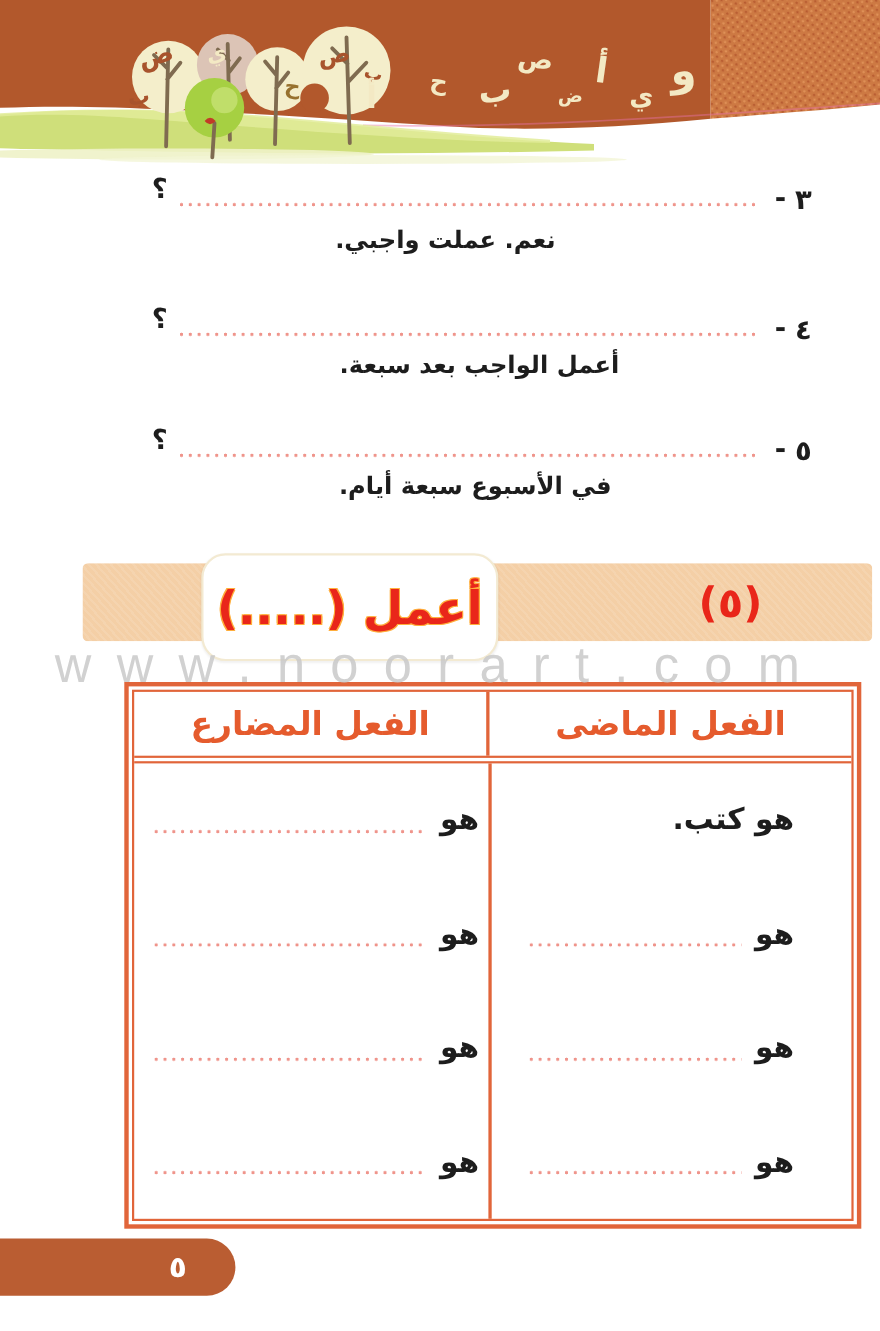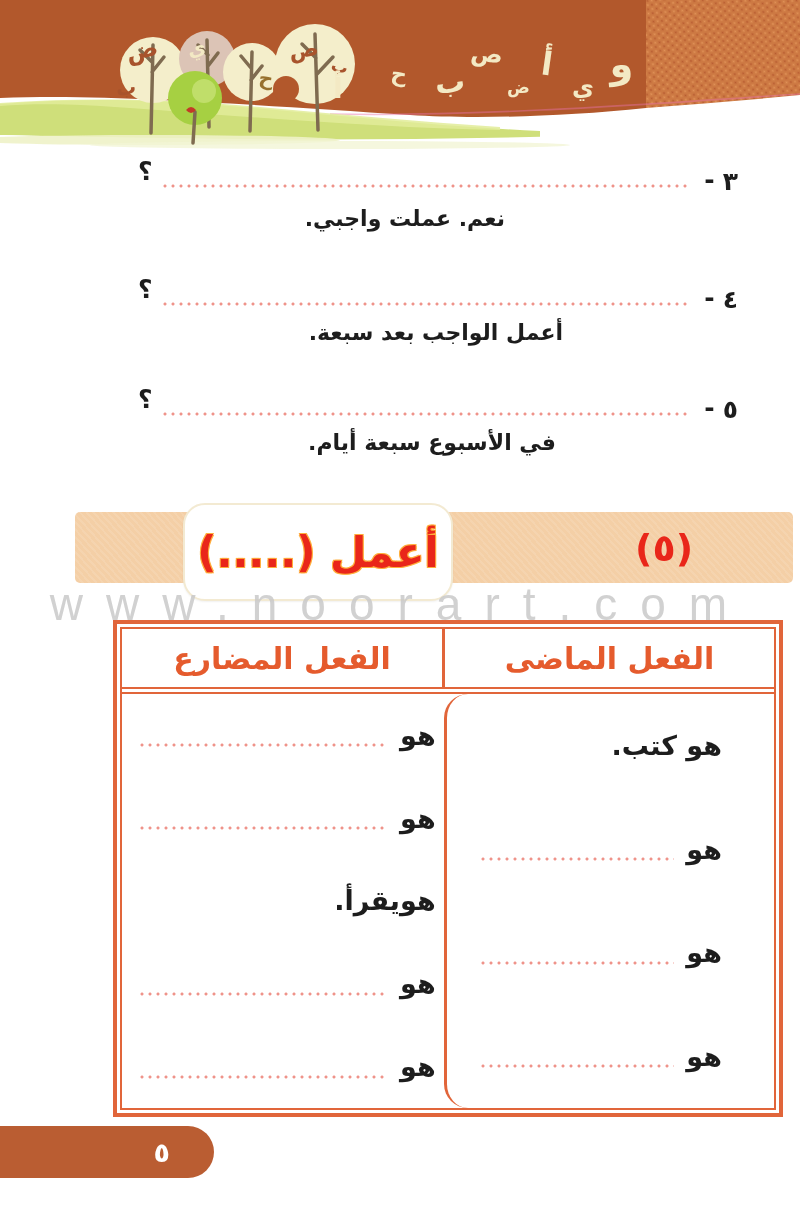--- a/index.html
+++ b/index.html
@@ -68,21 +68,21 @@
   .vtable-inner{
     width:100%;height:100%;border:2px solid var(--tborder,#e1653a);
     box-sizing:border-box;display:flex;flex-direction:column;direction:rtl;
   }
   .thead{display:flex;direction:rtl;height:58px;border-bottom:7px double var(--tborder,#e1653a);flex:none;}
   .th{display:flex;align-items:center;justify-content:center;
       font-size:30px;font-weight:bold;color:var(--thead-text,#e55b2d);}
   .th-past{width:332px;border-left:3px solid var(--tborder,#e1653a);box-sizing:border-box;}
   .th-present{flex:1;}
   .tbody{flex:1;display:flex;direction:rtl;min-height:0;}
-  .col{display:flex;flex-direction:column;border-radius:24px;}
+  .col{display:flex;flex-direction:column;}
   .col-past{width:332px;border-left:3px solid var(--tborder,#e1653a);box-sizing:border-box;padding-right:52px;}
   .col-present{flex:1;padding-right:8px;padding-left:16px;}
   .trow{flex:1;display:flex;direction:rtl;align-items:center;
         font-size:27px;font-weight:bold;color:var(--text-black,#1d1d1d);}
   .cellword{white-space:nowrap;}
   .cell-dots{display:inline-block;height:4px;margin-right:12px;transform:translateY(10px);}
   
   .pagebar{
     position:absolute;top:1126px;left:0;width:214px;height:52px;
     background:var(--pagebar,#ba5d32);border-radius:0 26px 26px 0;
@@ -210,23 +210,20 @@
       <div class="col col-present" id="col-present">
           <div class="trow">
             <span class="cellword">هو</span>
             <span class="dotline cell-dots" style="width: 250px;"></span>
           </div>
           <div class="trow">
             <span class="cellword">هو</span>
             <span class="dotline cell-dots" style="width: 250px;"></span>
           </div>
           <div class="trow">
-            <span class="cellword">هويقرأ.</span>
-          </div>
-          <div class="trow">
             <span class="cellword">هو</span>
             <span class="dotline cell-dots" style="width: 250px;"></span>
           </div>
           <div class="trow">
             <span class="cellword">هو</span>
             <span class="dotline cell-dots" style="width: 250px;"></span>
           </div>
         </div>
     </div>
   </div>

